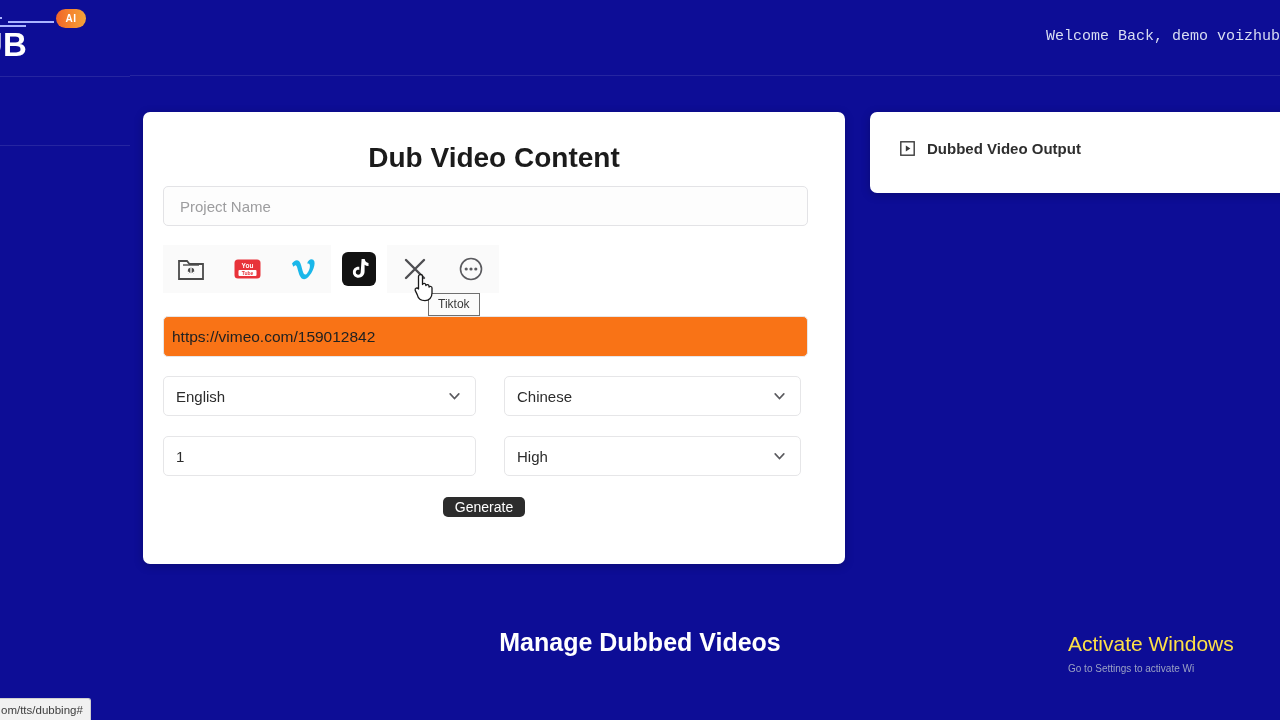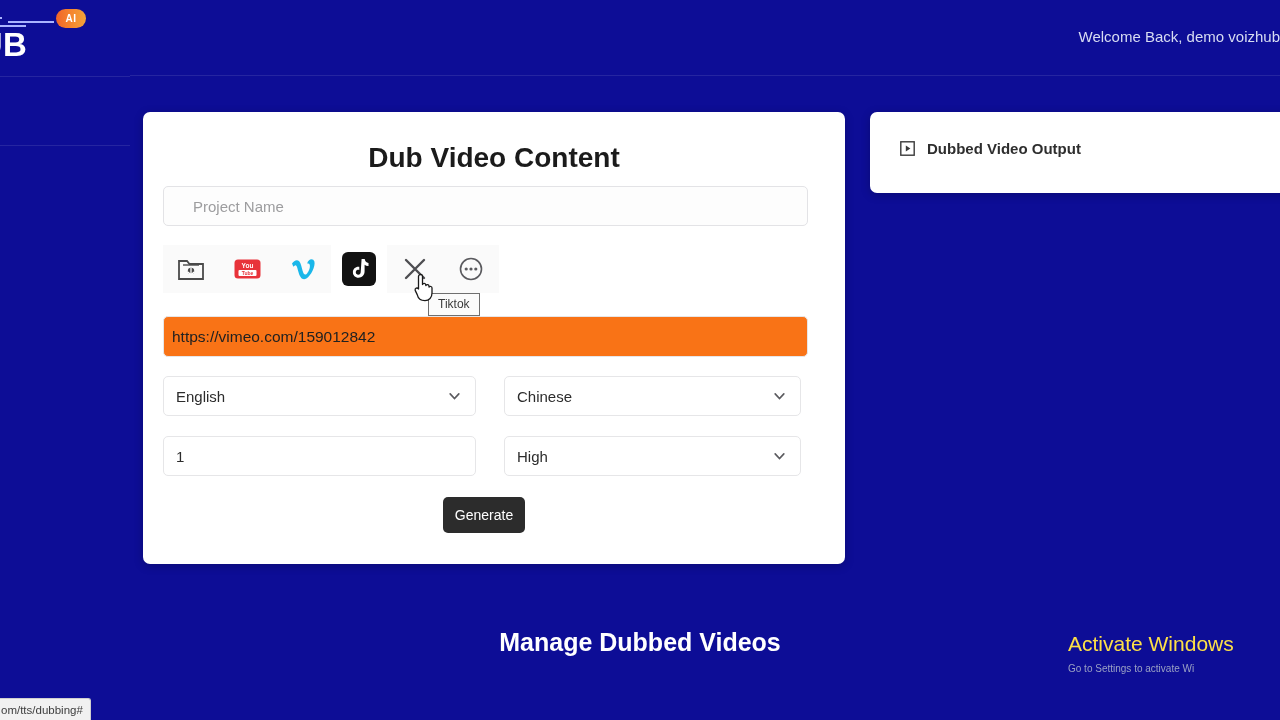--- a/index.html
+++ b/index.html
@@ -112,20 +112,21 @@
     height: 1px;
     background: rgba(255,255,255,0.10);
   }
   #welcome-text {
     position: absolute;
     right: 0px;
     top: 28px;
     font-size: 15px;
     color: #d7dcf2;
     white-space: nowrap;
+    font-family: Liberation Mono, monospace;
   }
 
   
   #dub-card {
     position: absolute;
     left: 143px;
     top: 112px;
     width: 702px;
     height: 452px;
     background: #ffffff;
@@ -148,21 +149,21 @@
     left: 20px;
     top: 74px;
     width: 645px;
     height: 40px;
     border: 1px solid #e3e3e6;
     border-radius: 5px;
     background: #fdfdfd;
     font-size: 15px;
     font-family: "Liberation Sans", sans-serif;
     color: #2a2a2a;
-    padding: 0 29px;
+    padding: 0 16px;
     outline: none;
   }
   #project-name-input::placeholder { color: #9d9d9f; }
 
   
   #platform-strip {
     position: absolute;
     left: 20px;
     top: 133px;
     width: 440px;
@@ -272,21 +273,21 @@
     width: 13px;
     height: 13px;
     pointer-events: none;
   }
 
   #generate-button {
     position: absolute;
     left: 300px;
     top: 385px;
     width: 82px;
-    height: 36px;
+    height: 20px;
     background: #2c2c2c;
     color: #ffffff;
     border: none;
     border-radius: 5px;
     font-size: 14px;
     font-family: "Liberation Sans", sans-serif;
     cursor: pointer;
   }
 
   

